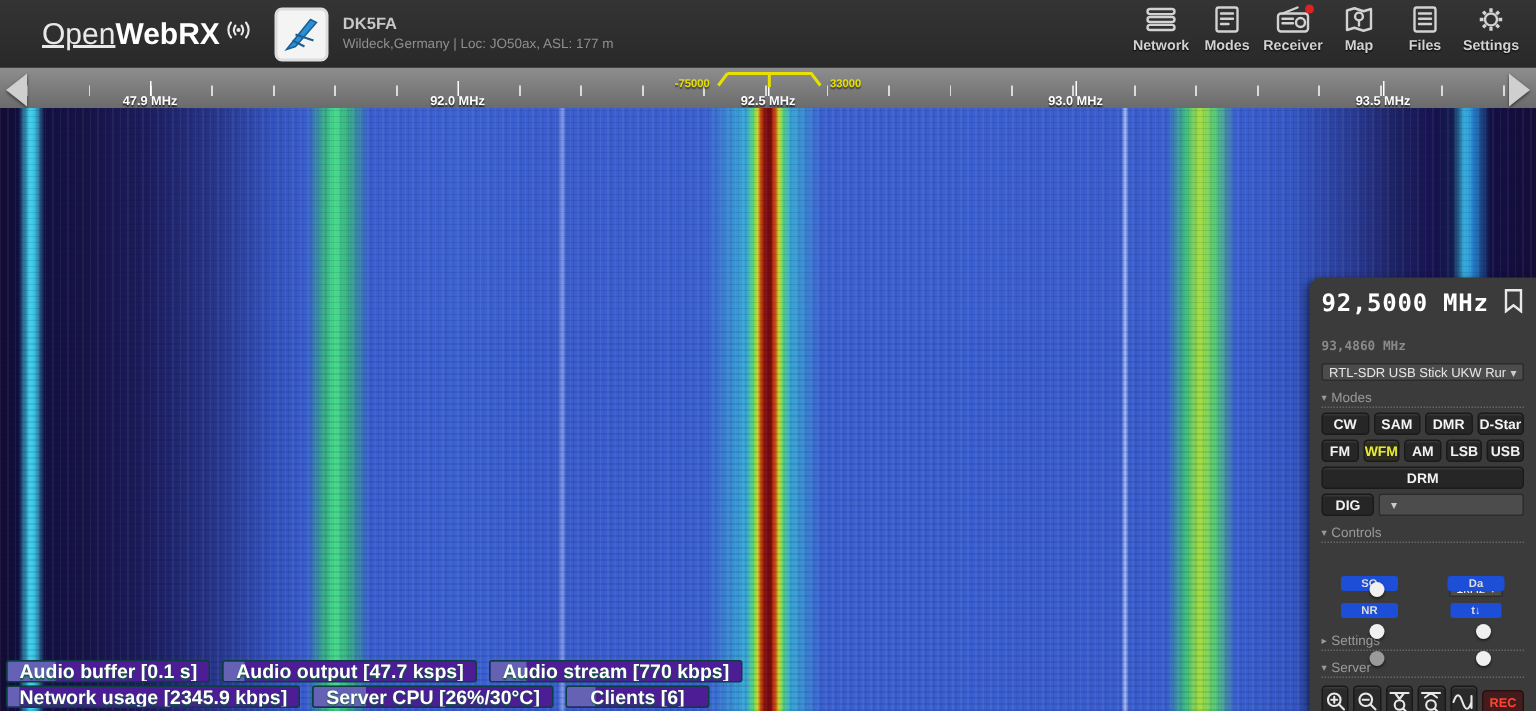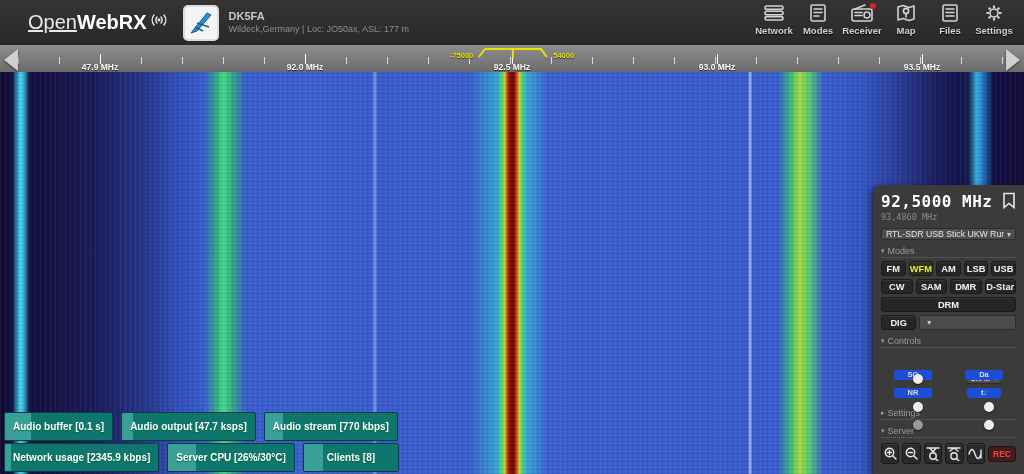--- a/index.html
+++ b/index.html
@@ -59,35 +59,35 @@
         #7c0b0b 49.8%, #7c0b0b 50.2%, #d2430e 50.45%, #c6d92b 50.7%, #56d47e 51%,
         #38a9d6 51.4%, #3b61d2 53.5%, #3a5fd0 65%, #3a5ed0 73%, #a6bcf2 73.25%, #3a5ed0 73.5%,
         #3a60d1 76%, #3bbd7f 77.2%, #a8de3c 78.1%, #52ca79 79.1%, #3a60d1 80.4%,
         #3558c6 84%, #2a3c96 88%, #1d2264 91%, #161250 93.5%,
         #14204f 94.6%, #35b6e6 95.4%, #2277c4 96%, #131045 97%, #150d38 100%);
   }
 
   
   .statusbar { position:absolute; left:4px; bottom:2px; display:flex; flex-direction:column; gap:2px; z-index:25; }
   .pill-row { display:flex; gap:8px; }
-  .pill { position:relative; overflow:hidden; background:#0f766e; border:1px solid #0c3d3f; border-radius:2px;
-          height:29px; display:flex; align-items:center; justify-content:center;
-          font-size:10px; font-weight:bold; color:#fff; text-shadow:0 1px 1px #063;
+  .pill { position:relative; overflow:hidden; background:#4c1d95; border:1px solid #0c3d3f; border-radius:2px;
+          height:15px; display:flex; align-items:center; justify-content:center;
+          font-size:13px; font-weight:bold; color:#fff; text-shadow:0 1px 1px #063;
           padding:0 8px; min-width:96px; }
   .pill .fill { position:absolute; left:0; top:0; bottom:0; background:rgba(160,255,255,.30); }
   .pill span { position:relative; }
 
   
   .panel { position:absolute; right:0; top:185px; width:151px; height:289px; background:#3b3b3b;
            border-radius:8px 0 0 0; box-shadow:-2px 2px 6px rgba(0,0,0,.5); z-index:40;
            padding:7px 8px 4px 8px; display:flex; flex-direction:column; color:#eee; }
   .freq-row { display:flex; justify-content:space-between; align-items:flex-start; }
   .freq-big { font-family:"DejaVu Sans Mono", monospace; font-size:16px; font-weight:bold;
               color:#fff; letter-spacing:.5px; cursor:text; }
-  .freq-center { font-family:"DejaVu Sans Mono", monospace; font-size:8.5px; color:#8a8a8a; margin-top:1px; }
+  .freq-center { font-family:"DejaVu Sans Mono", monospace; font-size:8.5px; color:#8a8a8a; margin-top:15px;font-weight:bold; }
   .profile-select { margin-top:6px; height:15px; background:#4c4c4c; border:1px solid #2c2c2c; border-radius:2px;
               display:flex; align-items:center; font-size:8.7px; color:#e6e6e6; padding:0 4px; cursor:pointer; }
   .profile-select .grow { flex:1; white-space:nowrap; overflow:hidden; }
   .caret { font-size:8px; color:#ccc; margin-left:3px; }
   .section-hdr { margin-top:6px; padding-bottom:1px; font-size:9px; color:#9a9a9a;
                  border-bottom:1px dotted #666; display:flex; align-items:center; gap:3px; }
   .sec-caret { font-size:7px; }
   .btn-row { display:flex; gap:3px; margin-top:3px; }
   .mode-btn { flex:1; height:15px; background:#262626; border:1px solid #1a1a1a; border-radius:3px;
               color:#f2f2f2; font-size:9.3px; font-weight:bold; display:flex; align-items:center;
@@ -209,21 +209,21 @@
     <span class="scale-label" style="left:512px">92.5 MHz</span>
     <span class="scale-label" style="left:717px">93.0 MHz</span>
     <span class="scale-label" style="left:922px">93.5 MHz</span>
     <div class="scale-arrow arrow-left"></div>
     <div class="scale-arrow arrow-right"></div>
     <div class="tuner">
       <span class="tuner-label">-75000</span>
       <svg width="80" height="14" viewBox="0 0 80 14">
         <path d="M12 3 H68 L74 11 M12 3 L6 11 M40 3 V12" stroke="#e8e000" stroke-width="2" fill="none"></path>
       </svg>
-      <span class="tuner-label">54000</span>
+      <span class="tuner-label">33000</span>
     </div>
   </div>
 
   <div class="waterfall"></div>
 
   <div class="statusbar">
     <div class="pill-row">
       <div class="pill">
           <i class="fill" style="width:24%"></i>
           <span>Audio buffer [0.1 s]</span>
@@ -241,21 +241,21 @@
       <div class="pill">
           <i class="fill" style="width:4%"></i>
           <span>Network usage [2345.9 kbps]</span>
         </div>
       <div class="pill">
           <i class="fill" style="width:22%"></i>
           <span>Server CPU [26%/30°C]</span>
         </div>
       <div class="pill">
           <i class="fill" style="width:20%"></i>
-          <span>Clients [8]</span>
+          <span>Clients [6]</span>
         </div>
     </div>
   </div>
 
   <div class="panel">
     <div class="freq-row">
       <div>
         <div class="freq-big">92,5000 MHz</div>
         <div class="freq-center">93,4860 MHz</div>
       </div>
@@ -265,35 +265,35 @@
     </div>
 
     <div class="profile-select">
       <span class="grow">RTL-SDR USB Stick UKW Rundfunk</span>
       <span class="caret">▾</span>
     </div>
 
     <div class="section-hdr">
       <span class="sec-caret">▾</span>
       <span>Modes</span>
+    </div>
+    <div class="btn-row">
+      <div class="mode-btn">CW</div>
+      <div class="mode-btn">SAM</div>
+      <div class="mode-btn">DMR</div>
+      <div class="mode-btn">D-Star</div>
     </div>
     <div class="btn-row">
       <div class="mode-btn">FM</div>
       <div class="mode-btn active">WFM</div>
       <div class="mode-btn">AM</div>
       <div class="mode-btn">LSB</div>
       <div class="mode-btn">USB</div>
     </div>
     <div class="btn-row">
-      <div class="mode-btn">CW</div>
-      <div class="mode-btn">SAM</div>
-      <div class="mode-btn">DMR</div>
-      <div class="mode-btn">D-Star</div>
-    </div>
-    <div class="btn-row">
       <div class="mode-btn">DRM</div>
     </div>
     <div class="btn-row">
       <div class="mode-btn" style="flex:1">DIG</div>
       <div class="dig-select">
         <span class="grow"></span>
         <span class="caret">▾</span>
       </div>
     </div>
 

